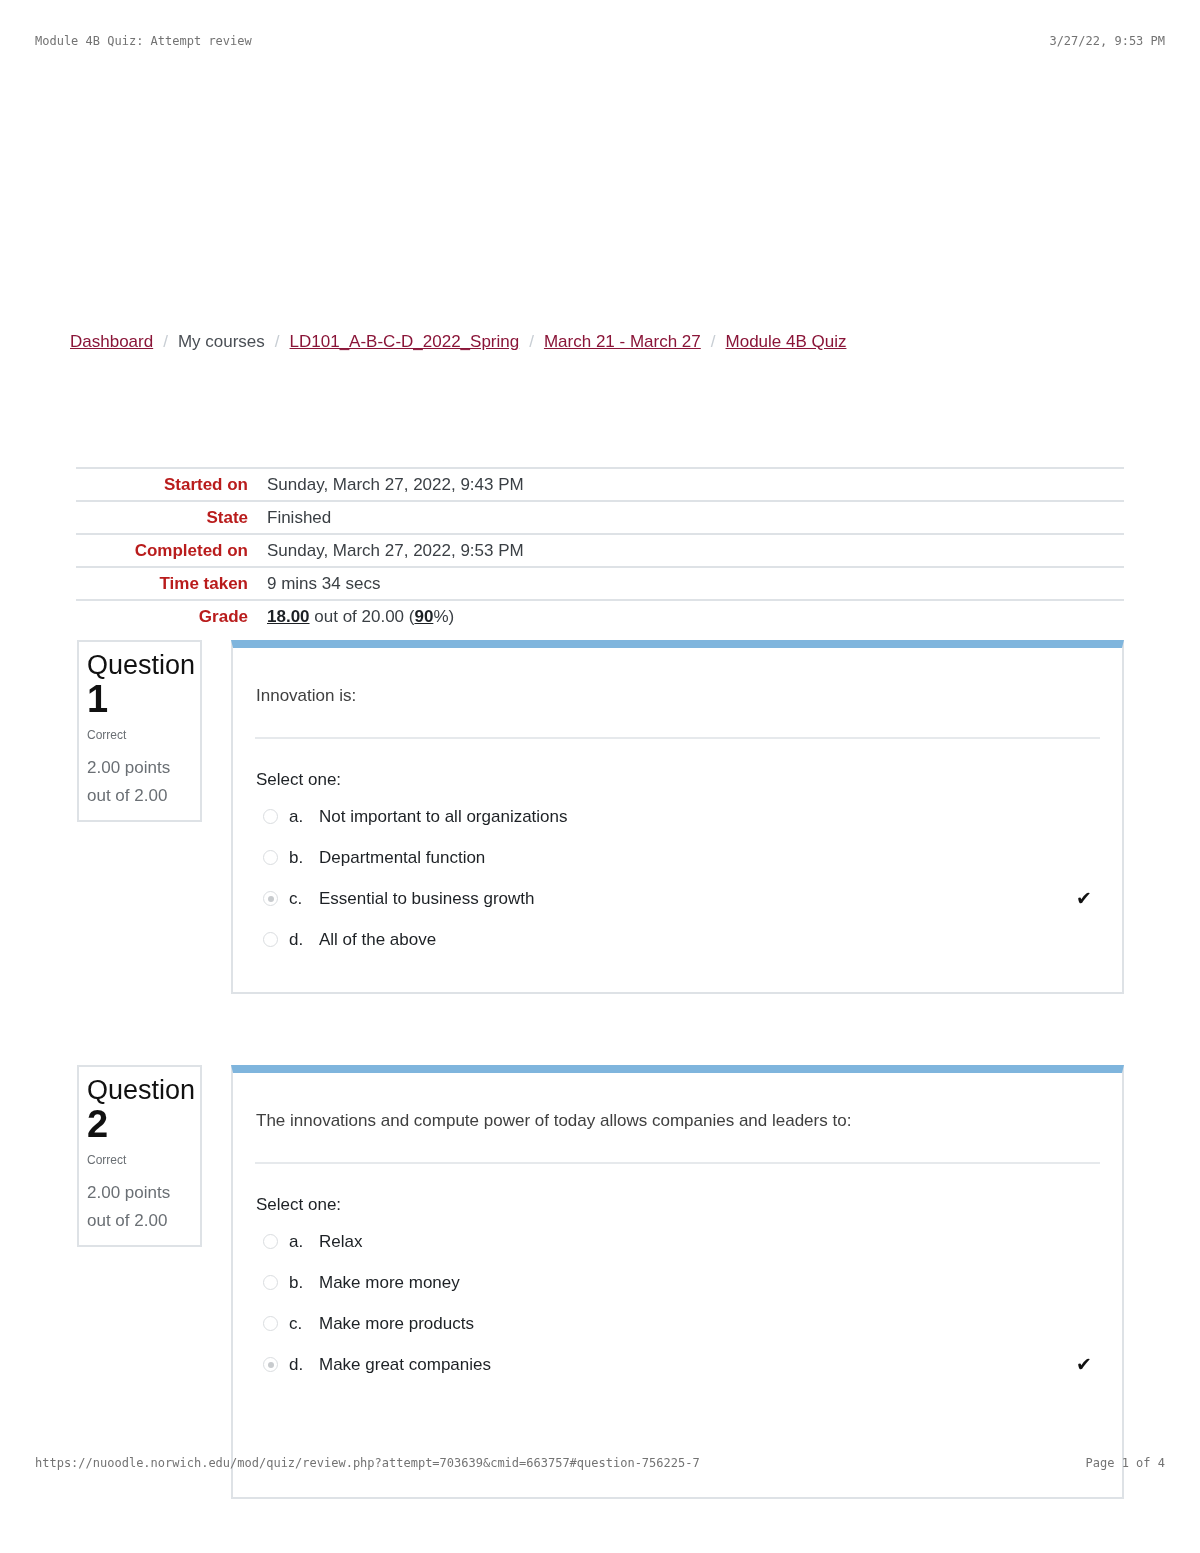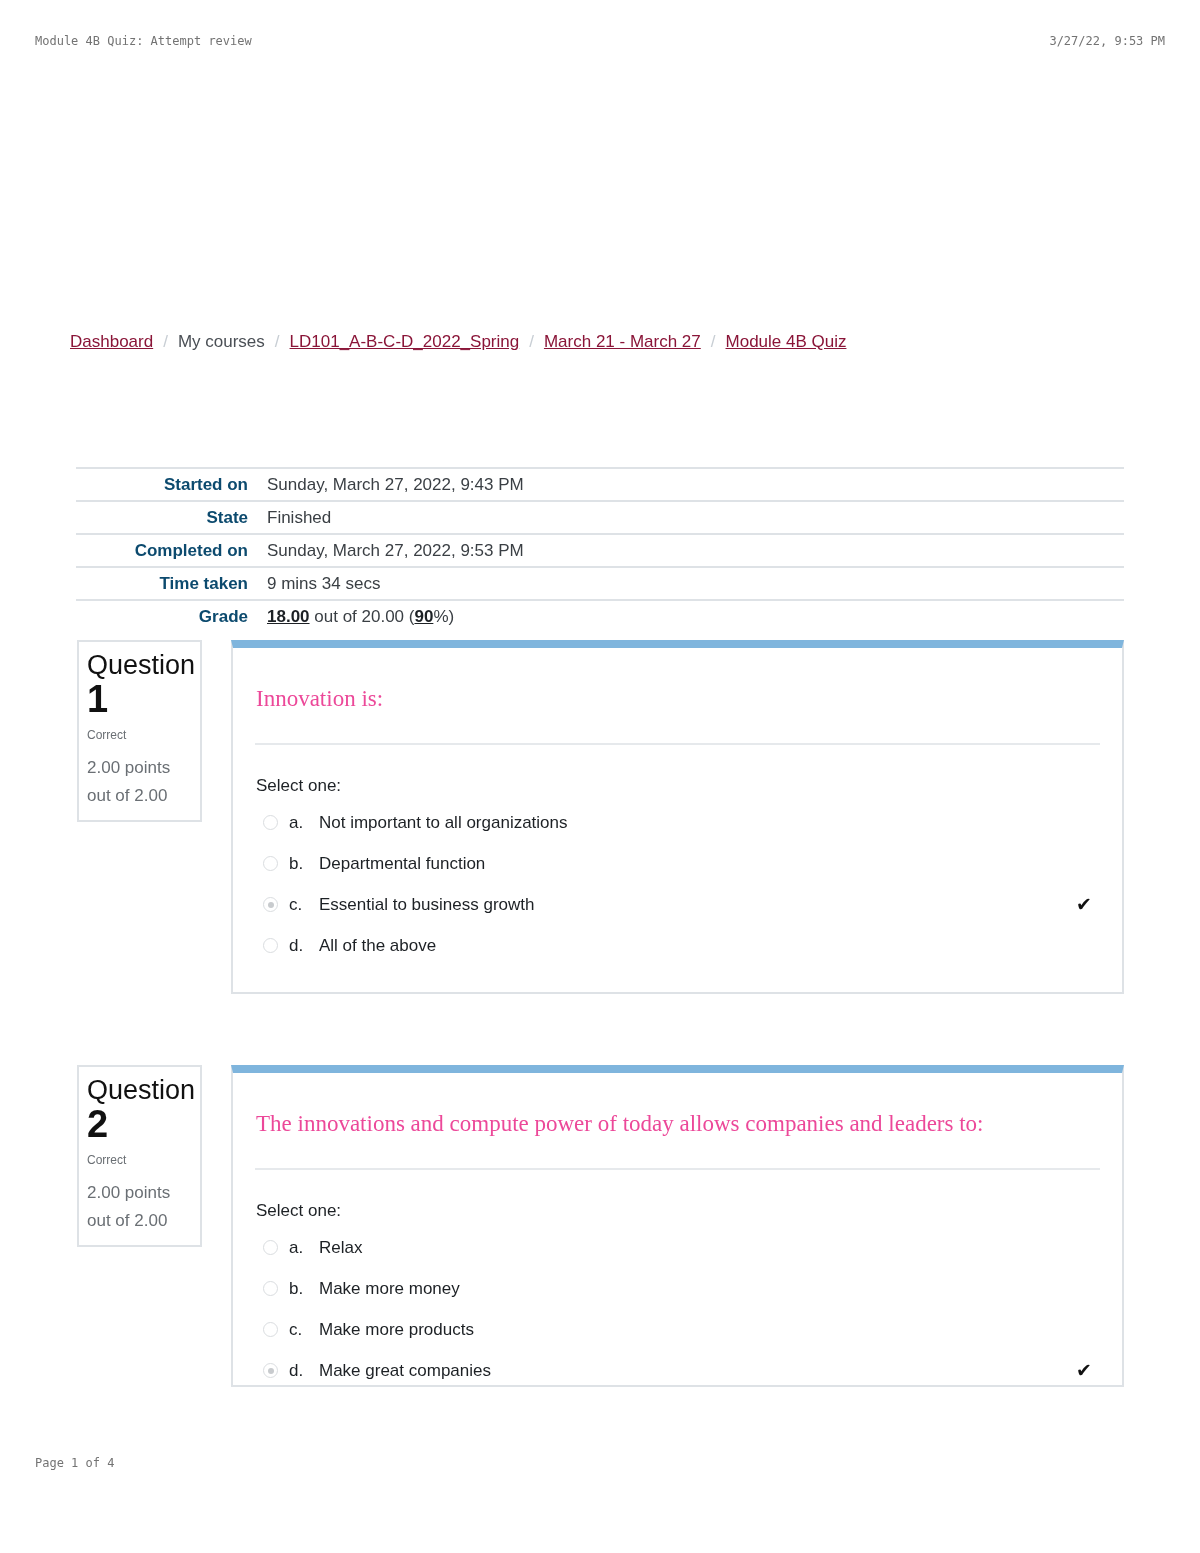--- a/index.html
+++ b/index.html
@@ -23,41 +23,41 @@
   .breadcrumb .plain { color: #4a4f55; }
   .breadcrumb .sep { color: #c8ced4; margin: 0 10px; }
 
   .summary {
     position: absolute; top: 467px; left: 76px; width: 1048px;
     border-collapse: collapse; font-size: 17px;
   }
   .summary tr { border-top: 2px solid #dee2e6; }
   .summary tr:last-child { border-bottom: none; }
   .summary th {
-    width: 172px; text-align: right; font-weight: bold; color: #0c4a6e;
+    width: 172px; text-align: right; font-weight: bold; color: #b91c1c;
     padding: 6px 19px 5px 0; height: 19px;
   }
   .summary td { text-align: left; color: #3a3f44; padding: 6px 0 5px 0; }
   .summary td b { color: #1d2125; text-decoration: underline; }
 
   .qinfo {
     position: absolute; left: 77px; width: 125px;
     border: 2px solid #dee2e6; background: #fff; padding: 8px 0 10px 8px;
     box-sizing: border-box;
   }
   .qinfo .qword { font-size: 27px; color: #111; line-height: 30px; }
   .qinfo .qnum { font-size: 38px; font-weight: bold; color: #111; line-height: 38px; margin-bottom: 10px; }
   .qinfo .qstate { font-size: 12px; color: #6a6f74; margin-bottom: 12px; }
   .qinfo .qgrade { font-size: 17px; color: #6a6f74; line-height: 28px; width: 108px; }
 
   .qcontent {
     position: absolute; left: 231px; width: 893px; box-sizing: border-box;
     border: 2px solid #dee2e6; border-top: 8px solid #7fb5dd; background: #fff;
   }
-  .qtext { font-size: 23px; color: #ec4899; margin: 38px 0 0 23px; font-family: Liberation Serif, serif; }
+  .qtext { font-size: 17px; color: #404040; margin: 38px 0 0 23px; }
   .qdivider { height: 2px; background: #e6e9ec; margin: 31px 22px 0 22px; }
   .prompt { font-size: 17px; color: #1d2125; margin: 31px 0 0 23px; }
   .answers { margin: 6px 0 0 30px; }
   .answer {
     display: flex; align-items: center; height: 41px; position: relative;
     font-size: 17px; color: #1d2125;
   }
   .radio {
     width: 15px; height: 15px; border-radius: 50%; border: 1.5px solid #dadde0;
     box-sizing: border-box; background: #fff; display: inline-flex;
@@ -150,21 +150,21 @@
     </div>
   </div>
 </div>
 
 <div class="qinfo" style="top:1065px;">
   <div class="qword">Question</div>
   <div class="qnum">2</div>
   <div class="qstate">Correct</div>
   <div class="qgrade">2.00 points out of 2.00</div>
 </div>
-<div class="qcontent" style="top:1065px; height:322px;">
+<div class="qcontent" style="top:1065px; height:434px;">
   <div class="qtext">The innovations and compute power of today allows companies and leaders to:</div>
   <div class="qdivider"></div>
   <div class="prompt">Select one:</div>
   <div class="answers">
     <div class="answer">
       <span class="radio"></span>
       <span class="letter">a.</span>
       <span>Relax</span>
     </div>
     <div class="answer">
@@ -180,14 +180,15 @@
     <div class="answer">
       <span class="radio checked"></span>
       <span class="letter">d.</span>
       <span>Make great companies</span>
       <span class="check">✔</span>
     </div>
   </div>
 </div>
 
 <div class="print-footer">
+  <span>https://nuoodle.norwich.edu/mod/quiz/review.php?attempt=703639&amp;cmid=663757#question-756225-7</span>
   <span>Page 1 of 4</span>
 </div>
 
 </body></html>

